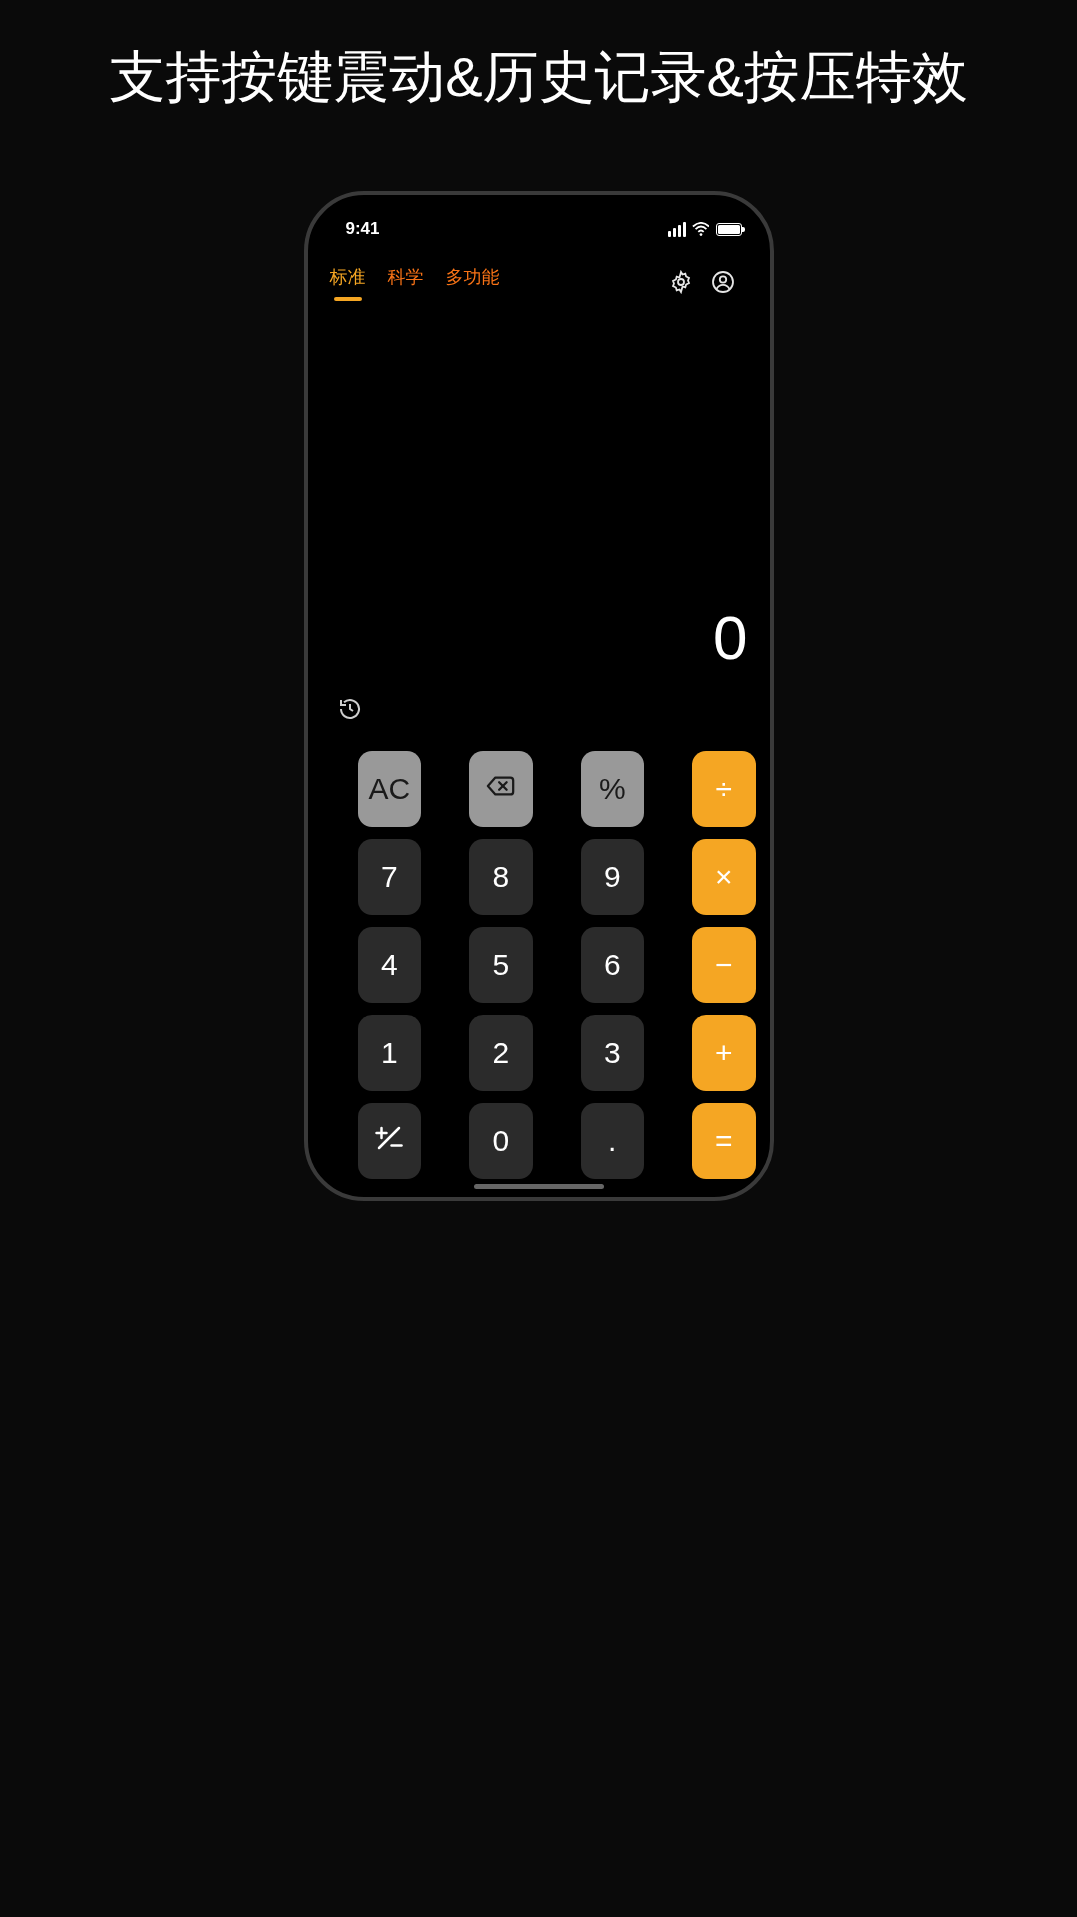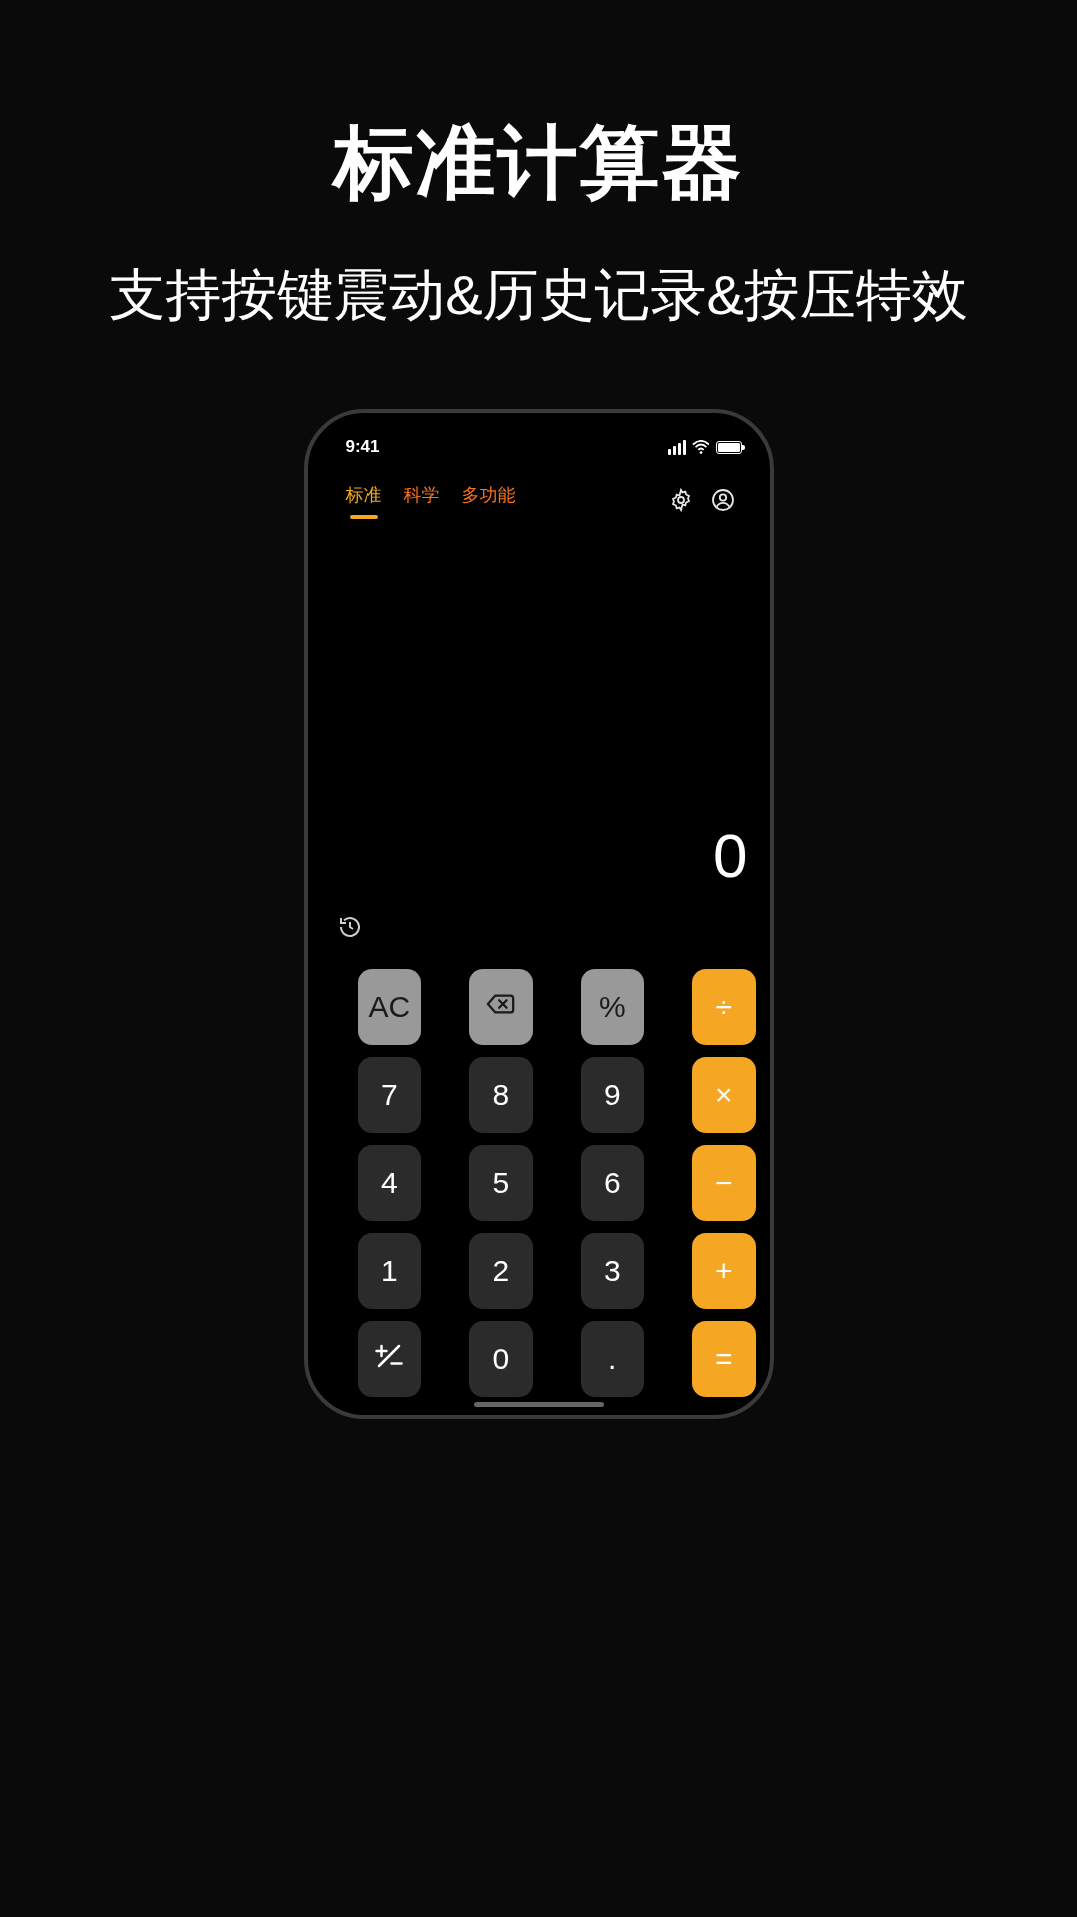--- a/index.html
+++ b/index.html
@@ -73,21 +73,20 @@
   .battery::after {
     content: ""; position: absolute; right: -4px; top: 3px; width: 2.5px; height: 5px; background:#fff; border-radius: 0 2px 2px 0;
   }
   .battery-fill { position:absolute; left:1px; top:1px; bottom:1px; right:1px; background:#fff; border-radius:1.5px; }
 
   .tabs-row {
     display: flex;
     align-items: center;
     justify-content: space-between;
     padding: 22px 35px 0 22px;
-    margin-left: 16px;
   }
   .tabs {
     display: flex;
     gap: 22px;
     align-items: flex-start;
   }
   .tab {
     font-size: 18px;
     color: #f97316;
     padding-bottom: 10px;
@@ -177,21 +176,20 @@
     width: 130px;
     height: 5px;
     background:#666;
     border-radius: 3px;
   }
 </style>
 </head>
 <body>
 
 <div class="page">
-  <div class="headline">标准计算器</div>
   <div class="subheadline">支持按键震动&amp;历史记录&amp;按压特效</div>
 
   <div class="phone">
 
     <div class="status-bar">
       <div class="status-time">9:41</div>
       <div class="status-right">
         <div class="bars">
           <div class="bar b1"></div>
             <div class="bar b2"></div>

